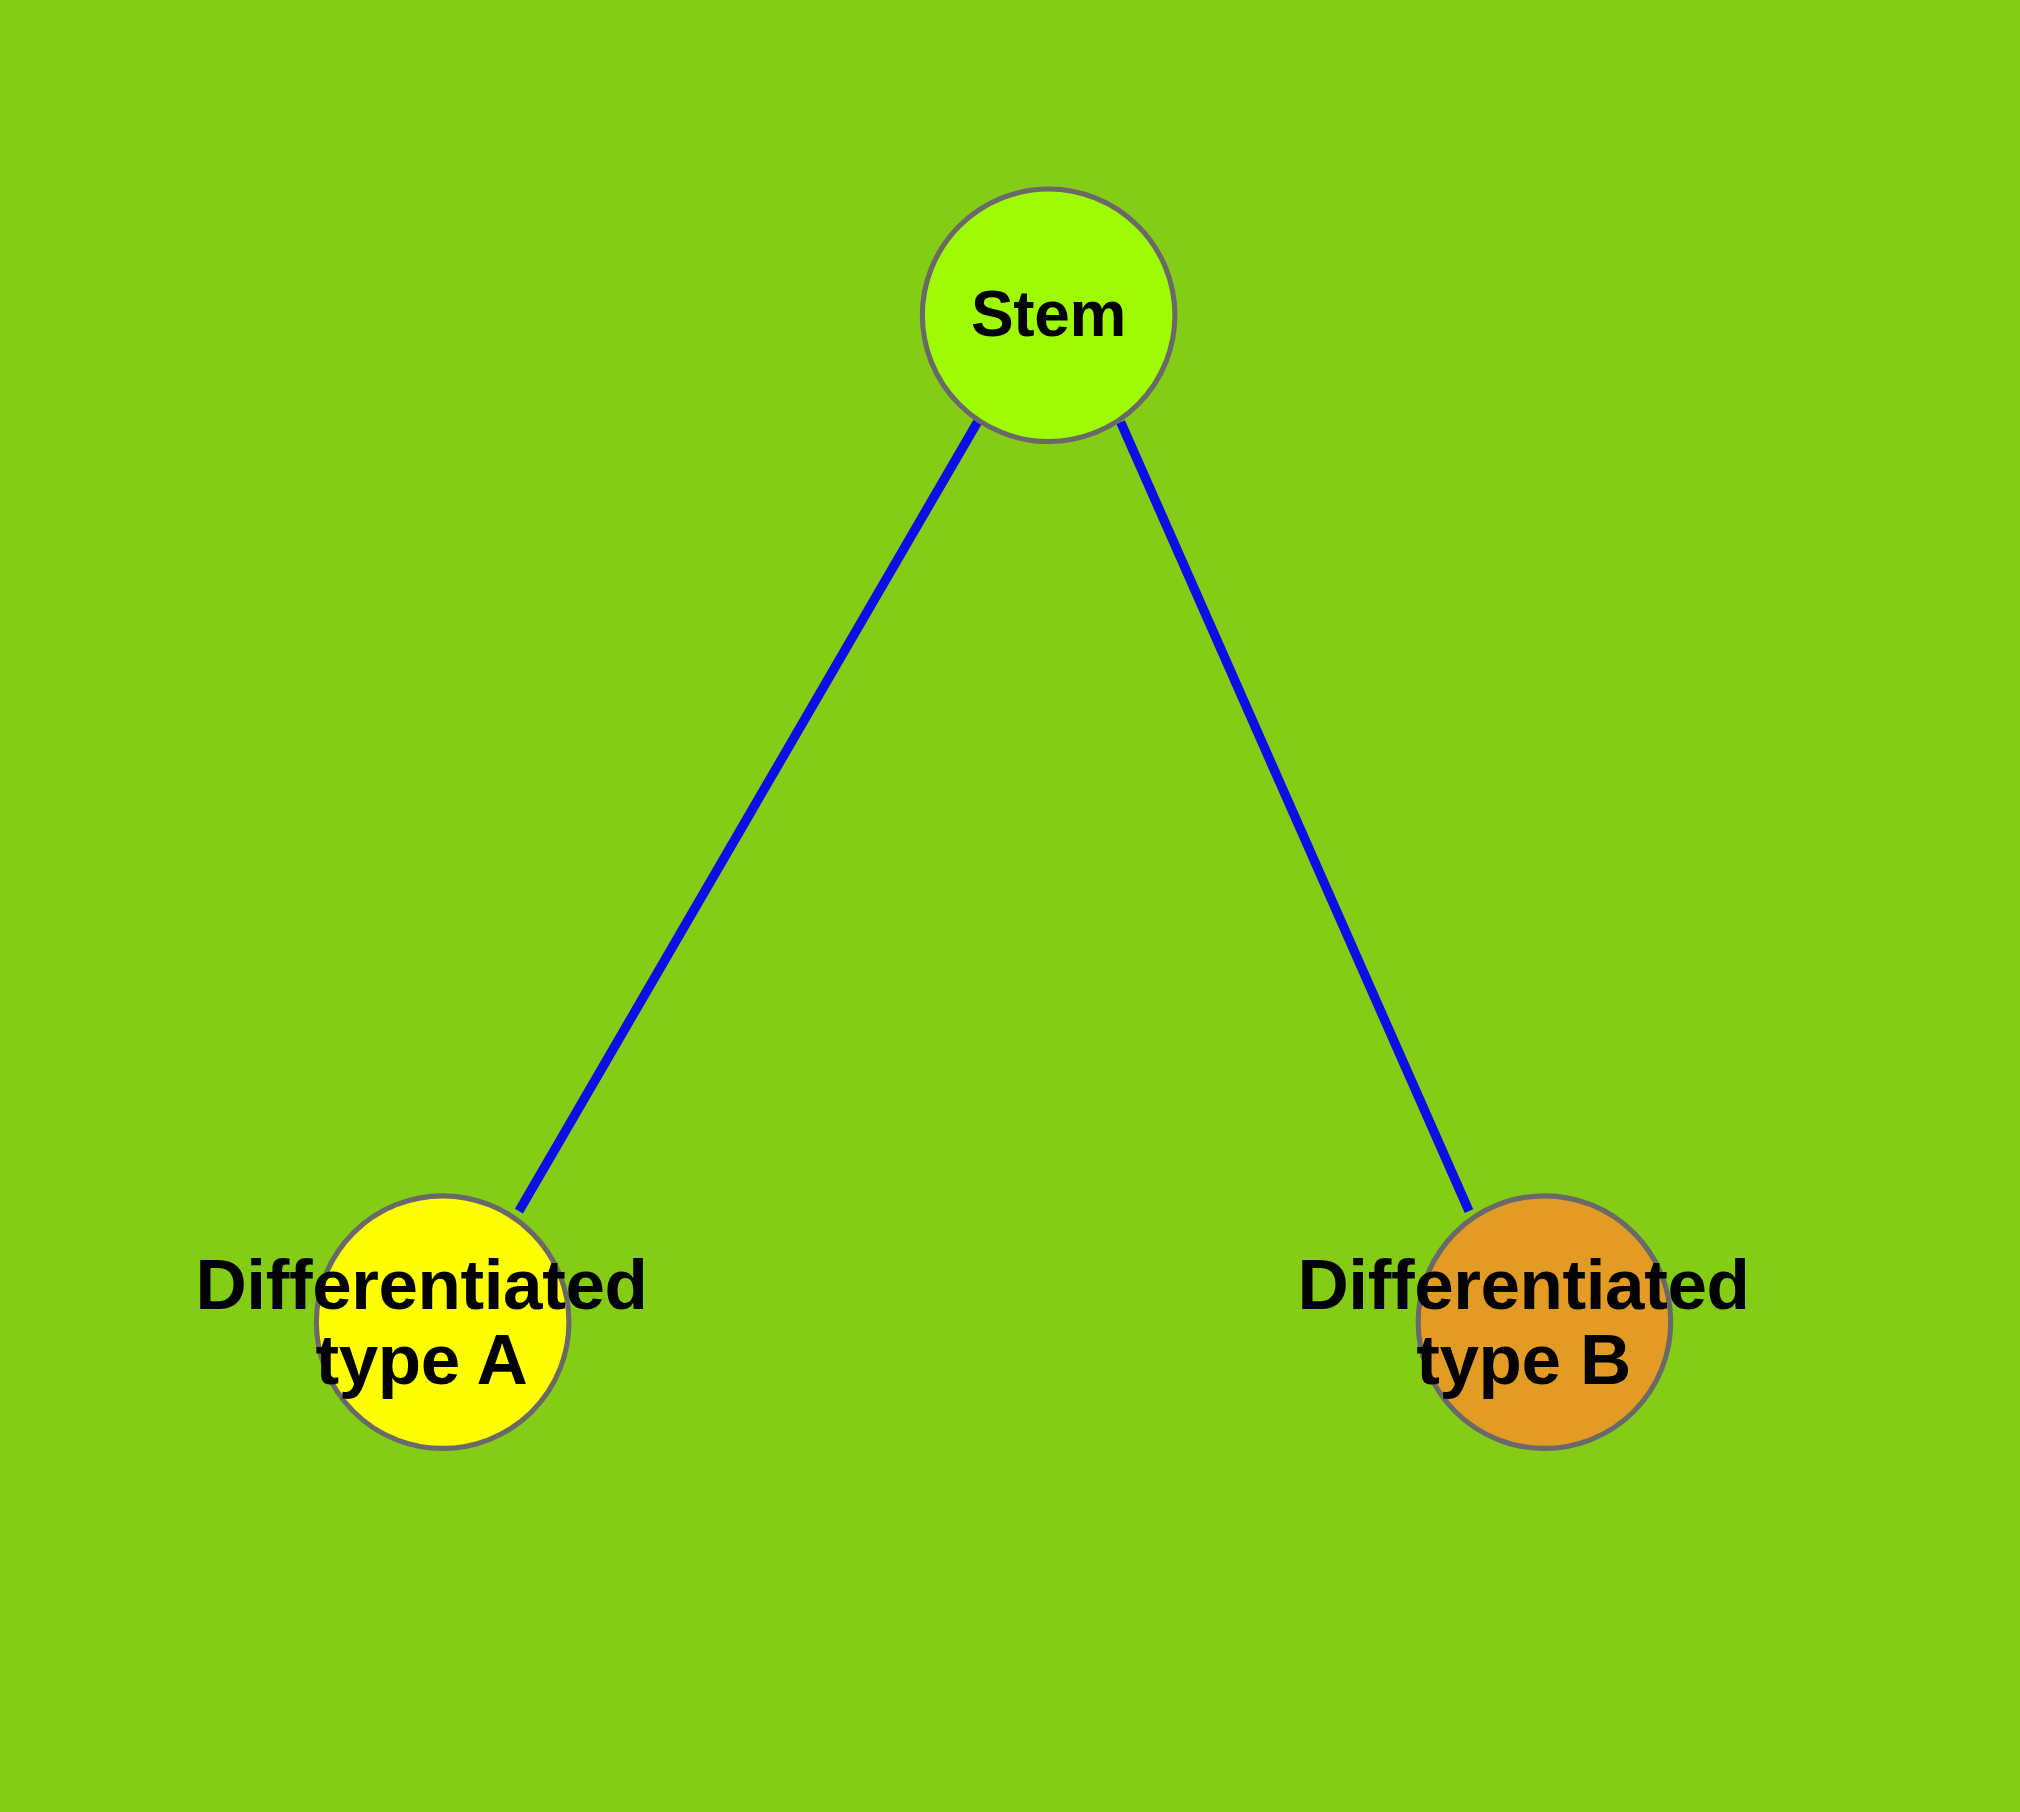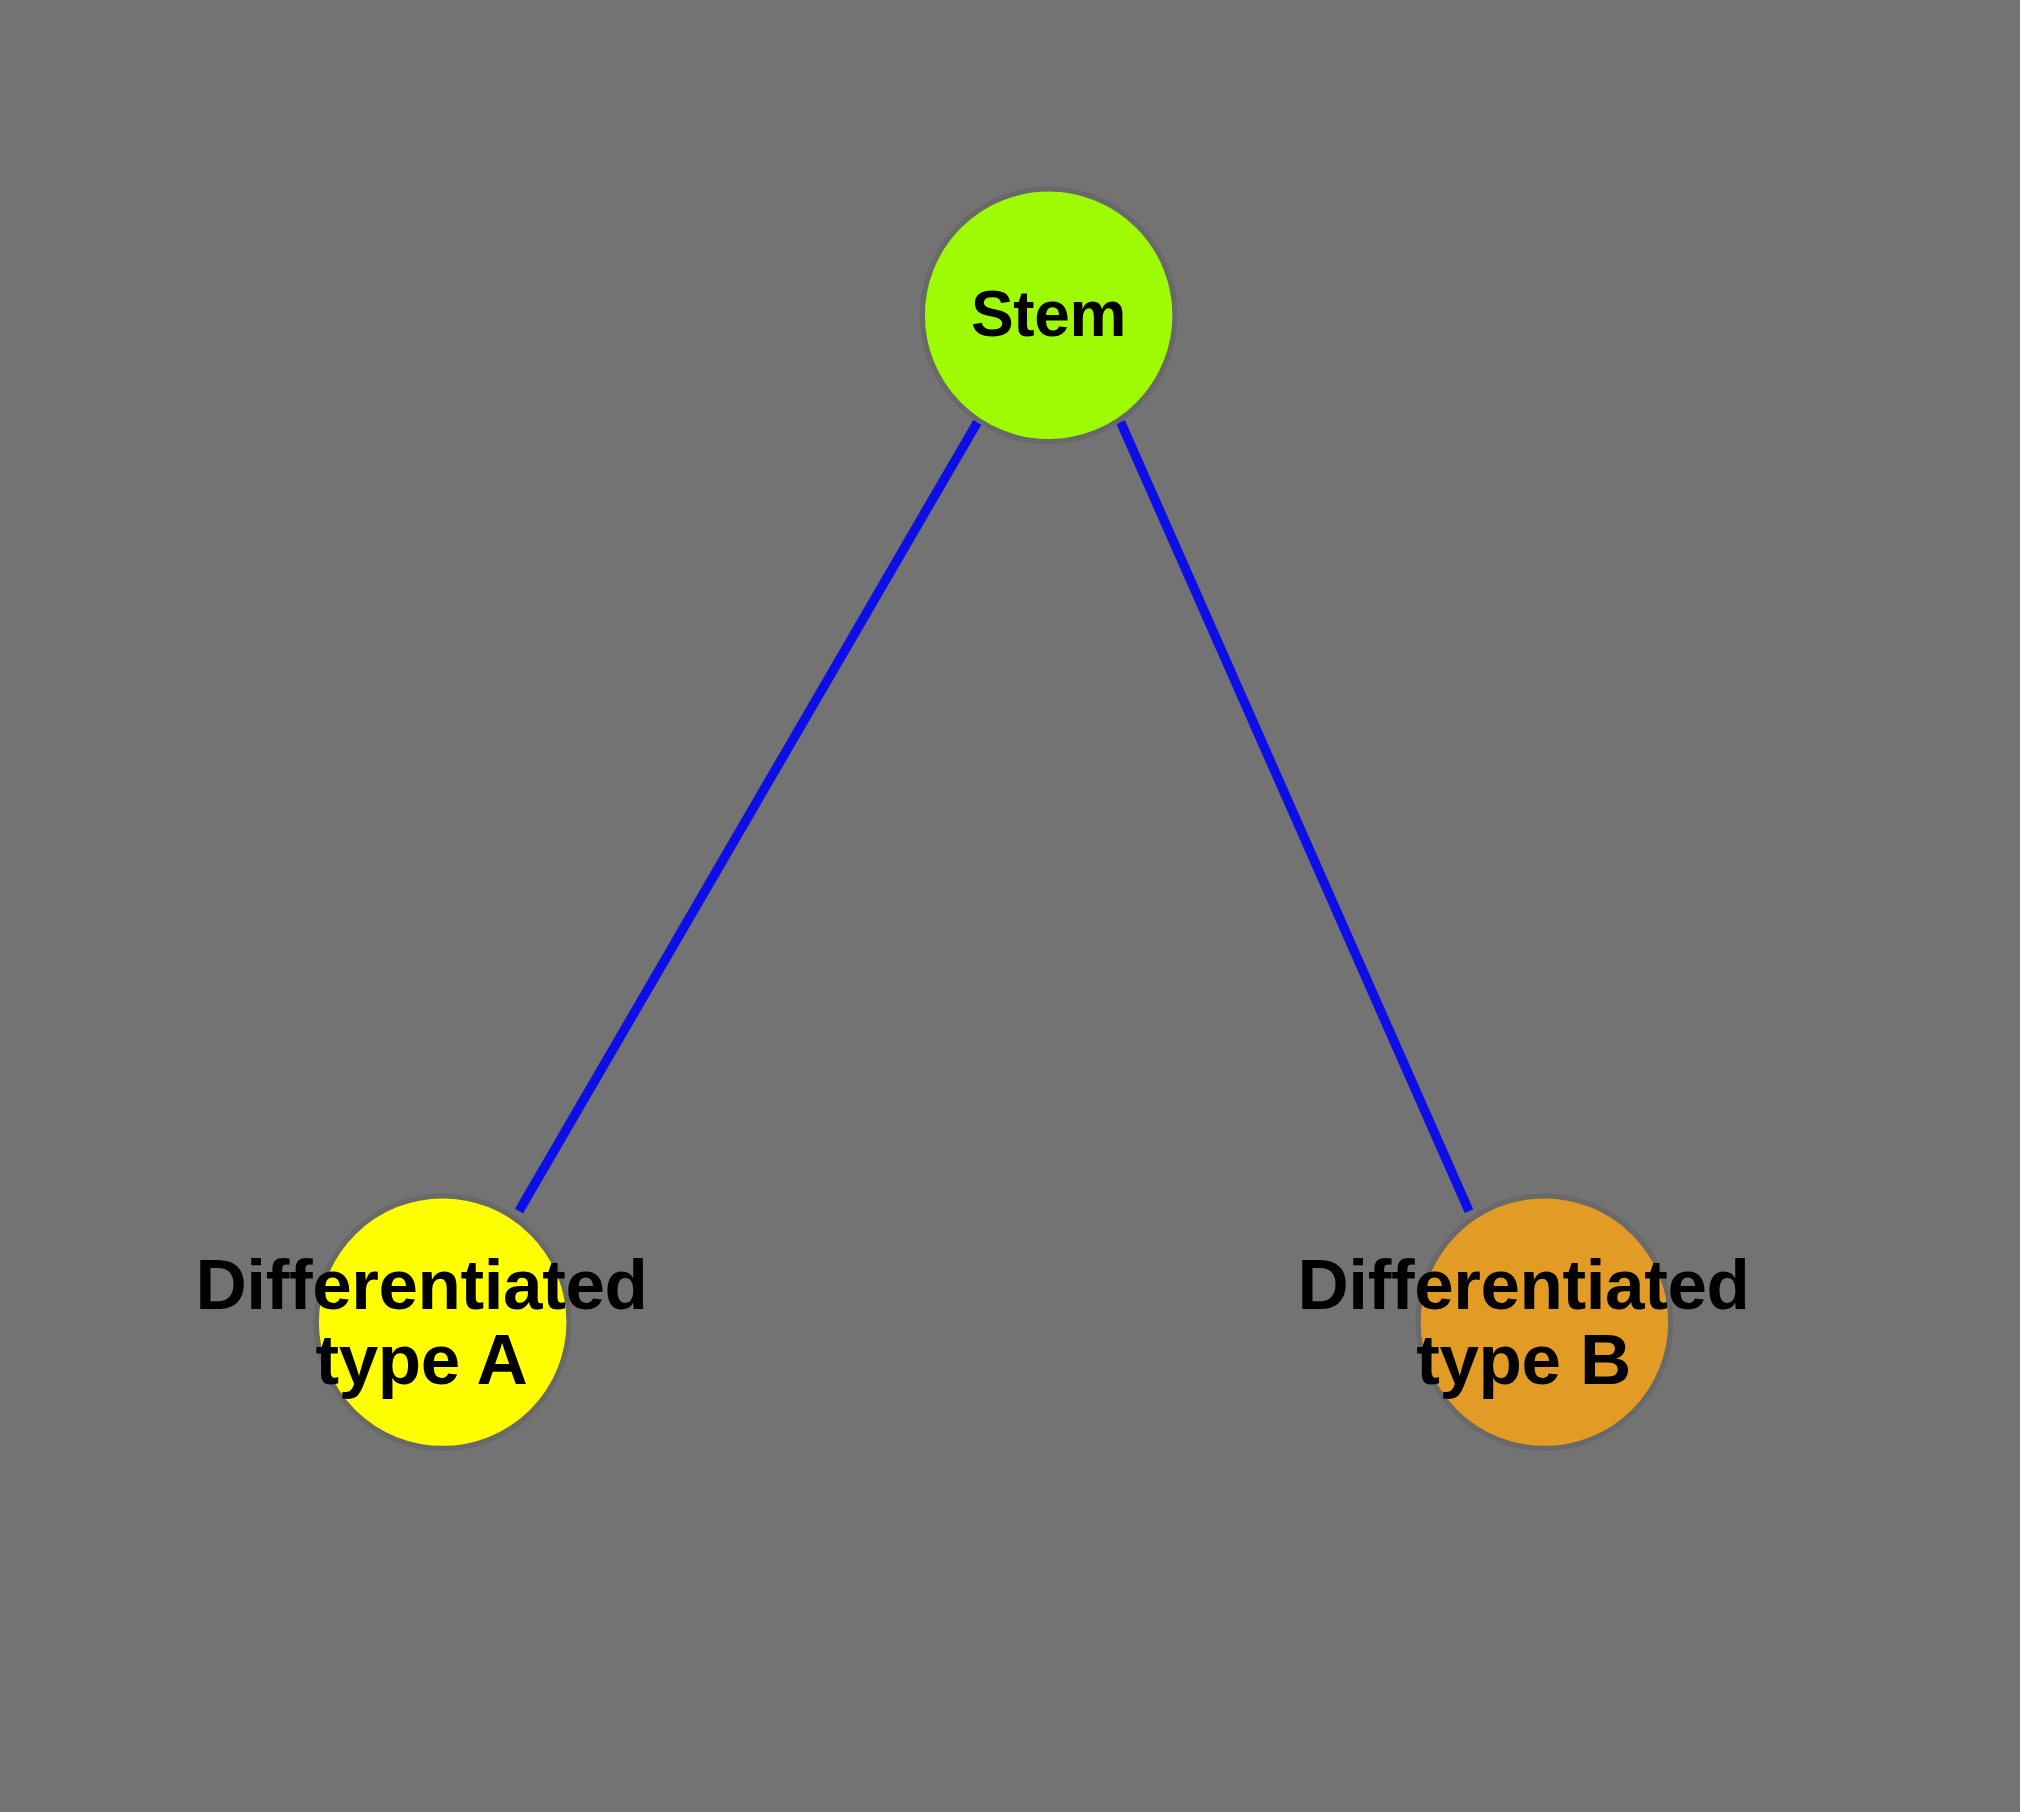--- a/index.html
+++ b/index.html
@@ -42,21 +42,21 @@
   .label-stem {
     font-size: 64px;
   }
   .label-diff {
     font-size: 71px;
   }
 </style>
 </head>
 <body>
 
-<div id="diagram-root" style="background: #737373;">
+<div id="diagram-root" style="background: #84cc16;">
 
   <svg id="graph-svg" viewBox="0 0 2384 2138" xmlns="http://www.w3.org/2000/svg">
 
     <g>
       <line x1="1153" y1="498" x2="612" y2="1429" stroke="#0d0de8" stroke-width="11" stroke-linecap="butt"></line>
       <line x1="1322" y1="498" x2="1733" y2="1429" stroke="#0d0de8" stroke-width="11" stroke-linecap="butt"></line>
     </g>
 
     <g>
       <circle cx="1237" cy="372" r="149" fill="#9efb04" stroke="#696969" stroke-width="6"></circle>

